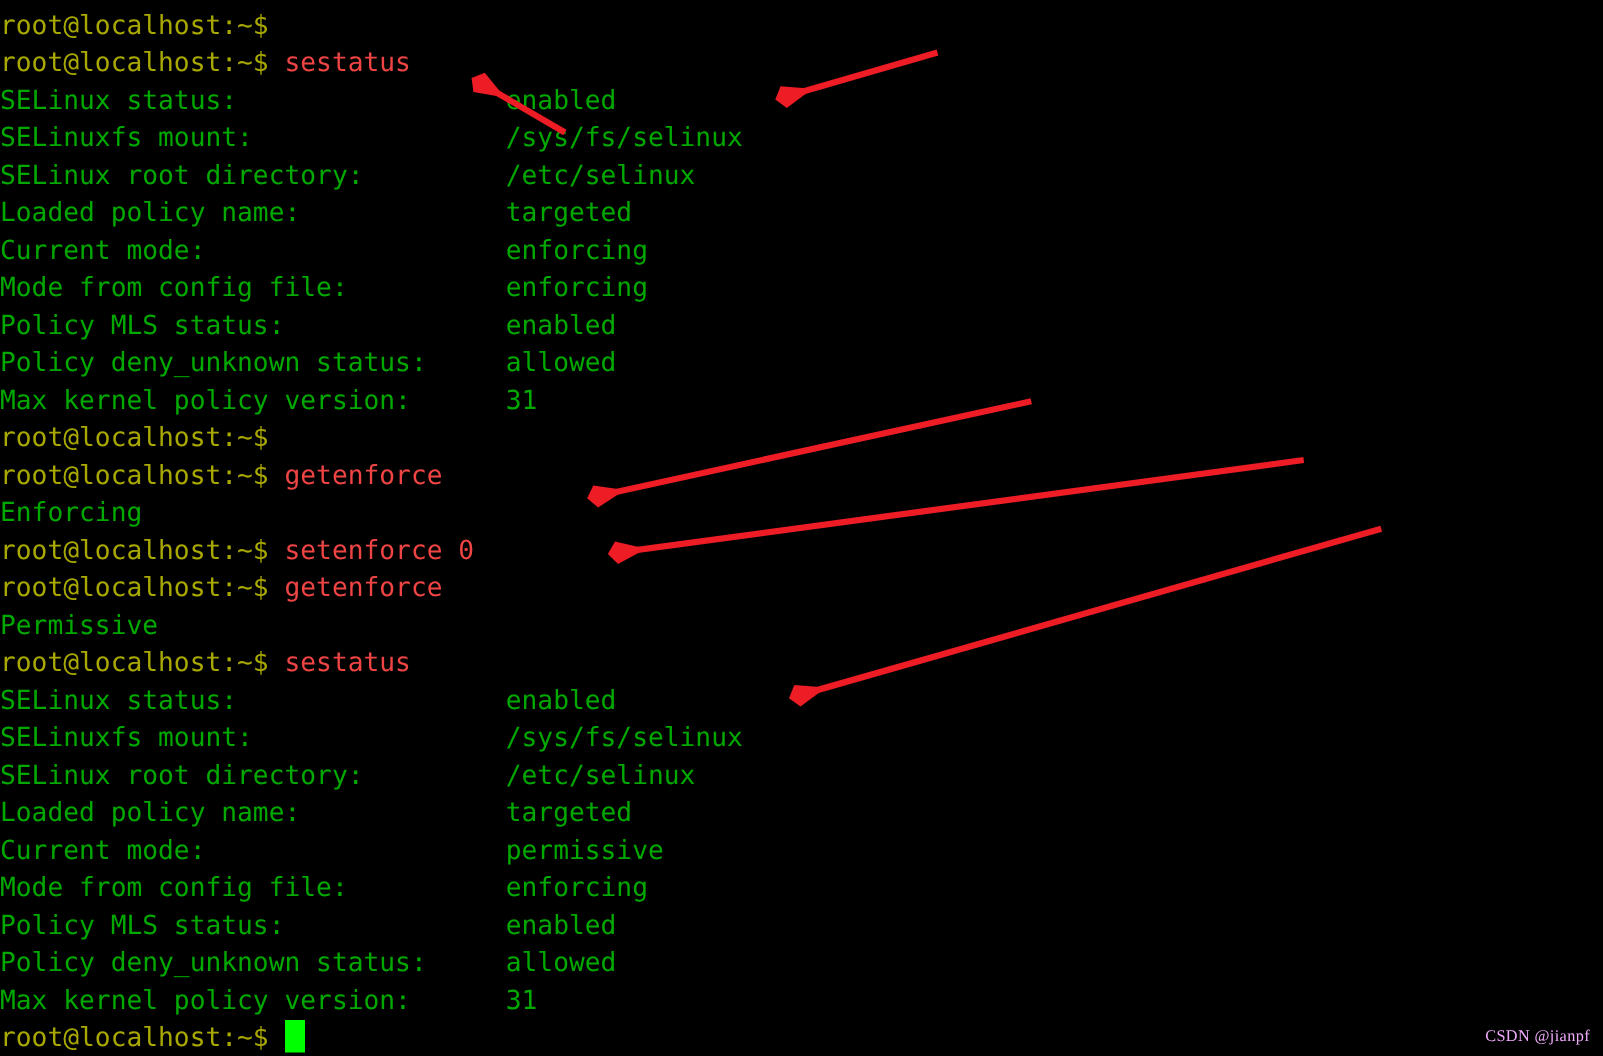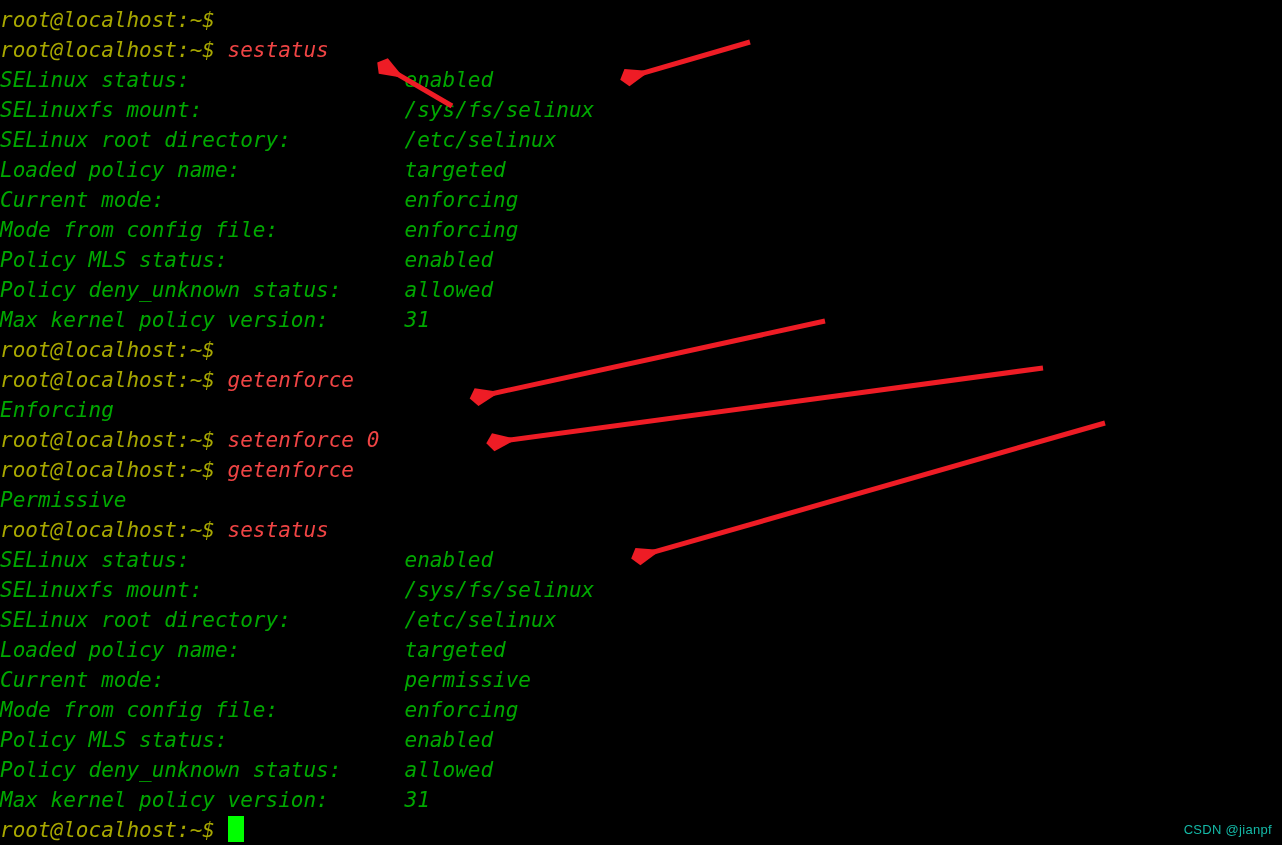--- a/index.html
+++ b/index.html
@@ -27,21 +27,20 @@
     top: 0;
     width: 1282px;
     padding: 5px 0 0 0;
     box-sizing: border-box;
     font-family: "DejaVu Sans Mono", "Liberation Mono", monospace;
     font-size: 21px;
     line-height: 30px;
     letter-spacing: 0px;
     white-space: pre;
     z-index: 1;
-    font-style: italic;
   }
   .line {
     height: 30px;
     line-height: 30px;
     white-space: pre;
     font-size: 21px;
   }
   .seg { white-space: pre; }
   .prompt { color: #a8a800; }
   .cmd    { color: #ef4444; }
@@ -59,22 +58,22 @@
     top: 0;
     width: 1282px;
     height: 845px;
     z-index: 3;
     pointer-events: none;
   }
   #watermark {
     position: absolute;
     right: 10px;
     bottom: 8px;
-    color: #14b8a6;
-    font-family: Liberation Sans, sans-serif;
+    color: #f0abfc;
+    font-family: Liberation Serif, serif;
     font-size: 13px;
     letter-spacing: 0.3px;
     z-index: 4;
     white-space: pre;
   }
 </style>
 </head>
 <body>
 
 <div id="terminal">

